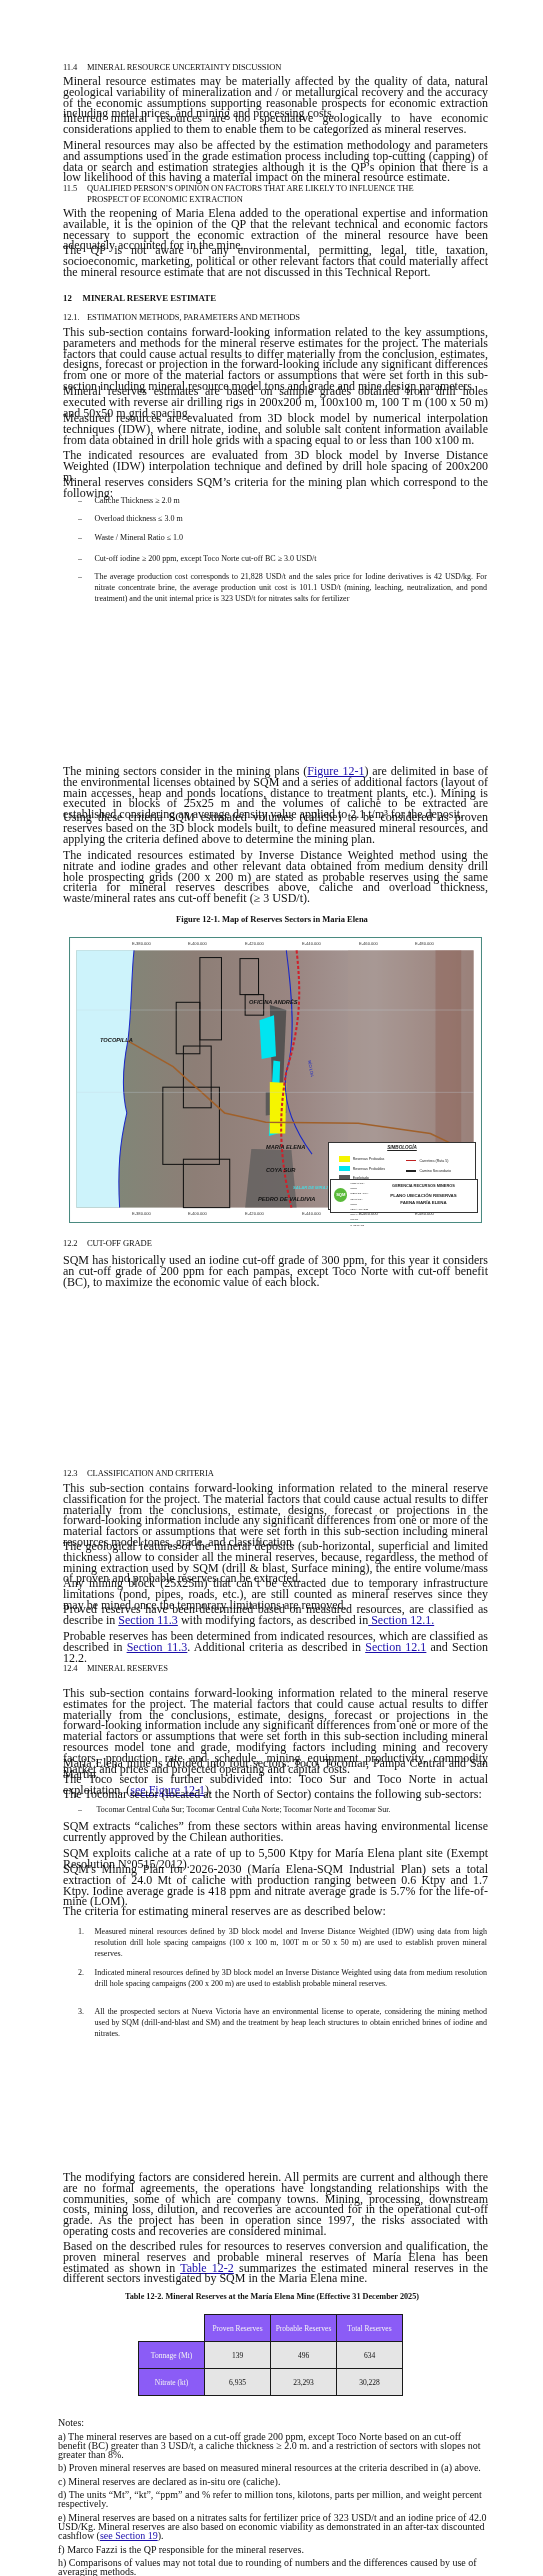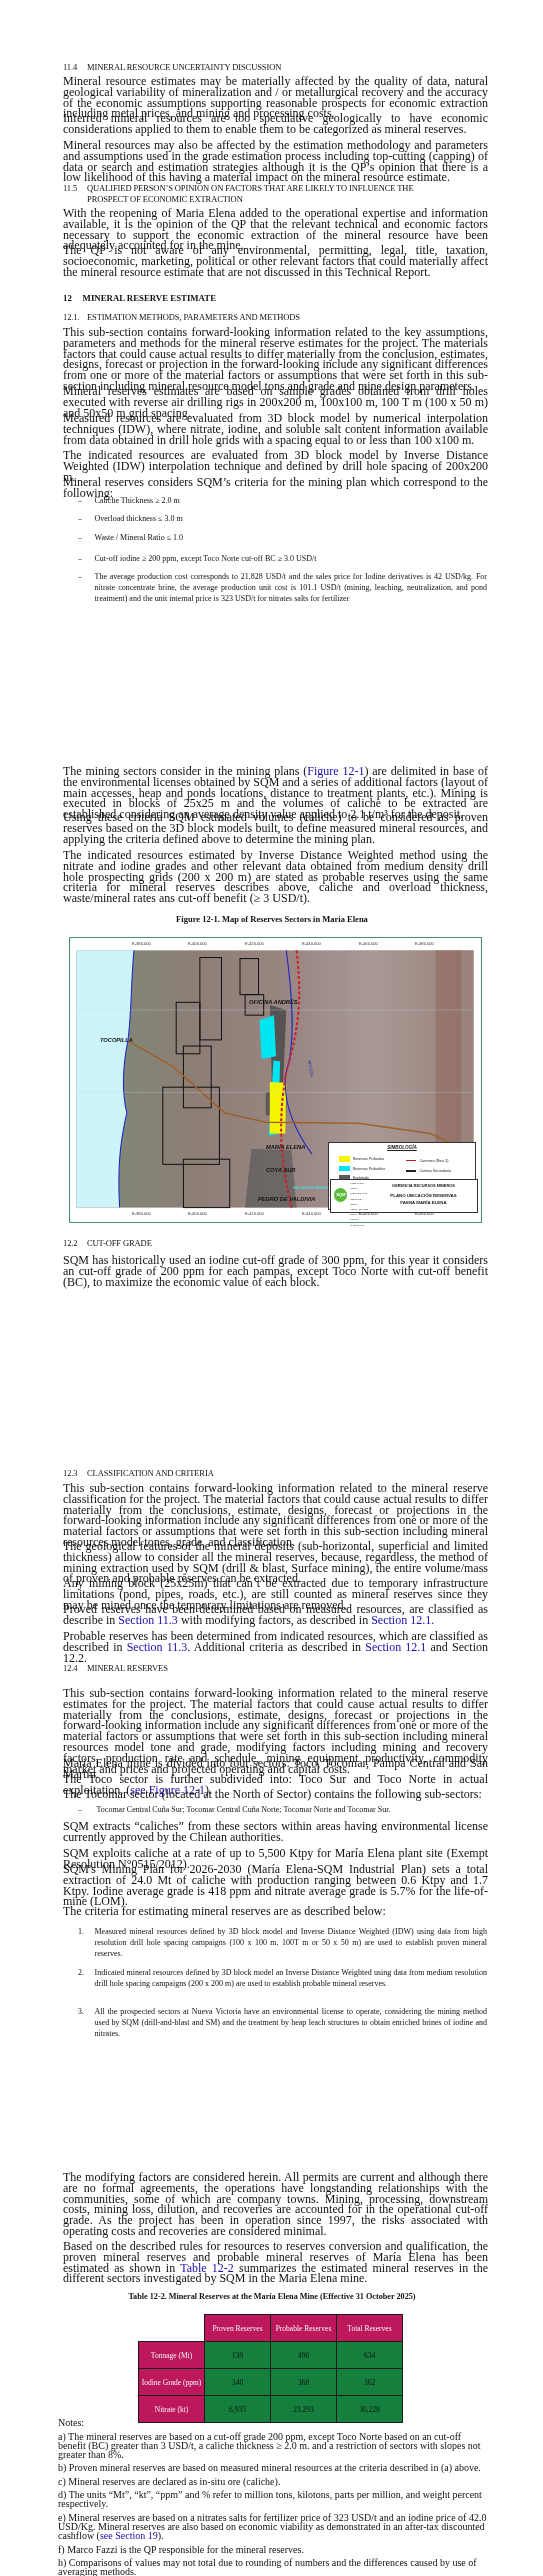--- a/index.html
+++ b/index.html
@@ -6,31 +6,31 @@
   body { width:544px; height:2813px; position:relative; font-family:"Liberation Serif", serif; color:#111; overflow:hidden; }
   .blk { position:absolute; left:63px; width:425px; font-size:12px; line-height:10.8px; text-align:justify; }
   .h2 { position:absolute; left:63px; font-size:8.5px; letter-spacing:-0.1px; }
   .h2 .num { display:inline-block; width:24px; }
   .h1 { position:absolute; left:63px; font-size:8.8px; font-weight:bold; }
   .h1 .num { display:inline-block; width:19.6px; }
   p { margin:0; }
   .bul { position:absolute; left:78px; width:409px; font-size:8px; line-height:10.8px; text-align:justify; }
   .bul .mk { position:absolute; left:0; width:15.5px; }
   .bul .tx { display:block; margin-left:16.5px; }
-  a.lnk { color:#1a0dab; }
+  a.lnk { color:#1a0dab; text-decoration:underline; }
   .cap { position:absolute; left:0; width:544px; text-align:center; font-weight:bold; font-size:8.5px; }
   
   .map { position:absolute; left:69px; top:937px; width:411px; height:284px; border:1px solid #4a8a80; background:#e9eef0; overflow:hidden; }
   .map svg { position:absolute; left:0; top:0; }
   
   table.res { position:absolute; left:138px; top:2299px; border-collapse:collapse; font-size:7.5px; }
   table.res td, table.res th { border:1px solid #1a1a1a; width:65px; height:26px; text-align:center; font-weight:normal; padding:0; }
-  table.res th.colh, table.res td.rowh { background:#be185d; color:#f4f4f4; }
+  table.res th.colh, table.res td.rowh { background:#8b5cf6; color:#f4f4f4; }
   table.res td.blank { border:none; background:transparent; }
-  table.res td.val { background:#15803d; }
+  table.res td.val { background:#e5e5e5; }
   .notes { position:absolute; left:58px; width:431px; font-size:10px; line-height:9px; }
   .notes p { margin:0 0 4.6px 0; }
 </style>
 </head>
 <body>
 
 <div class="h2" style="top:62px"><span class="num">11.4</span><span>MINERAL RESOURCE UNCERTAINTY DISCUSSION</span></div>
 <p class="blk" style="top:76px">Mineral resource estimates may be materially affected by the quality of data, natural geological variability of mineralization and / or metallurgical recovery and the accuracy of the economic assumptions supporting reasonable prospects for economic extraction including metal prices, and mining and processing costs.</p>
 <p class="blk" style="top:113px">Inferred mineral resources are too speculative geologically to have economic considerations applied to them to enable them to be categorized as mineral reserves.</p>
 <p class="blk" style="top:140px">Mineral resources may also be affected by the estimation methodology and parameters and assumptions used in the grade estimation process including top-cutting (capping) of data or search and estimation strategies although it is the QP’s opinion that there is a low likelihood of this having a material impact on the mineral resource estimate.</p>
@@ -202,42 +202,36 @@
     <span class="tx">Indicated mineral resources defined by 3D block model an Inverse Distance Weighted using data from medium resolution drill hole spacing campaigns (200 x 200 m) are used to establish probable mineral reserves.</span>
   </div>
 <div class="bul" style="top:2007px">
     <span class="mk">3.</span>
     <span class="tx">All the prospected sectors at Nueva Victoria have an environmental license to operate, considering the mining method used by SQM (drill-and-blast and SM) and the treatment by heap leach structures to obtain enriched brines of iodine and nitrates.</span>
   </div>
 
 <p class="blk" style="top:2172px">The modifying factors are considered herein. All permits are current and although there are no formal agreements, the operations have longstanding relationships with the communities, some of which are company towns. Mining, processing, downstream costs, mining loss, dilution, and recoveries are accounted for in the operational cut-off grade. As the project has been in operation since 1997, the risks associated with operating costs and recoveries are considered minimal.</p>
 <p class="blk" style="top:2241px"><span>Based on the described rules for resources to reserves conversion and qualification, the proven mineral reserves and probable mineral reserves of María Elena has been estimated as shown in </span><a class="lnk">Table 12-2</a><span> summarizes the estimated mineral reserves in the different sectors investigated by SQM in the Maria Elena mine.</span></p>
 
-<div class="cap" style="top:2292px;font-size:8.2px">Table 12-2. Mineral Reserves at the María Elena Mine (Effective 31 October 2025)</div>
+<div class="cap" style="top:2292px;font-size:8.2px">Table 12-2. Mineral Reserves at the María Elena Mine (Effective 31 December 2025)</div>
 <table class="res" style="top:2314px">
   <tbody>
       <tr>
     <td class="blank"></td>
     <th class="colh">Proven Reserves</th>
     <th class="colh">Probable Reserves</th>
     <th class="colh">Total Reserves</th>
   </tr>
   <tr>
     <td class="rowh">Tonnage (Mt)</td>
     <td class="val">139</td>
     <td class="val">496</td>
     <td class="val">634</td>
   </tr>
   <tr>
-    <td class="rowh">Iodine Grade (ppm)</td>
-    <td class="val">340</td>
-    <td class="val">368</td>
-    <td class="val">362</td>
-  </tr>
-  <tr>
     <td class="rowh">Nitrate (kt)</td>
     <td class="val">6,935</td>
     <td class="val">23,293</td>
     <td class="val">30,228</td>
   </tr>
 </tbody>
   </table>
 
 <div class="notes" style="top:2418px">
   <p>Notes:</p>

